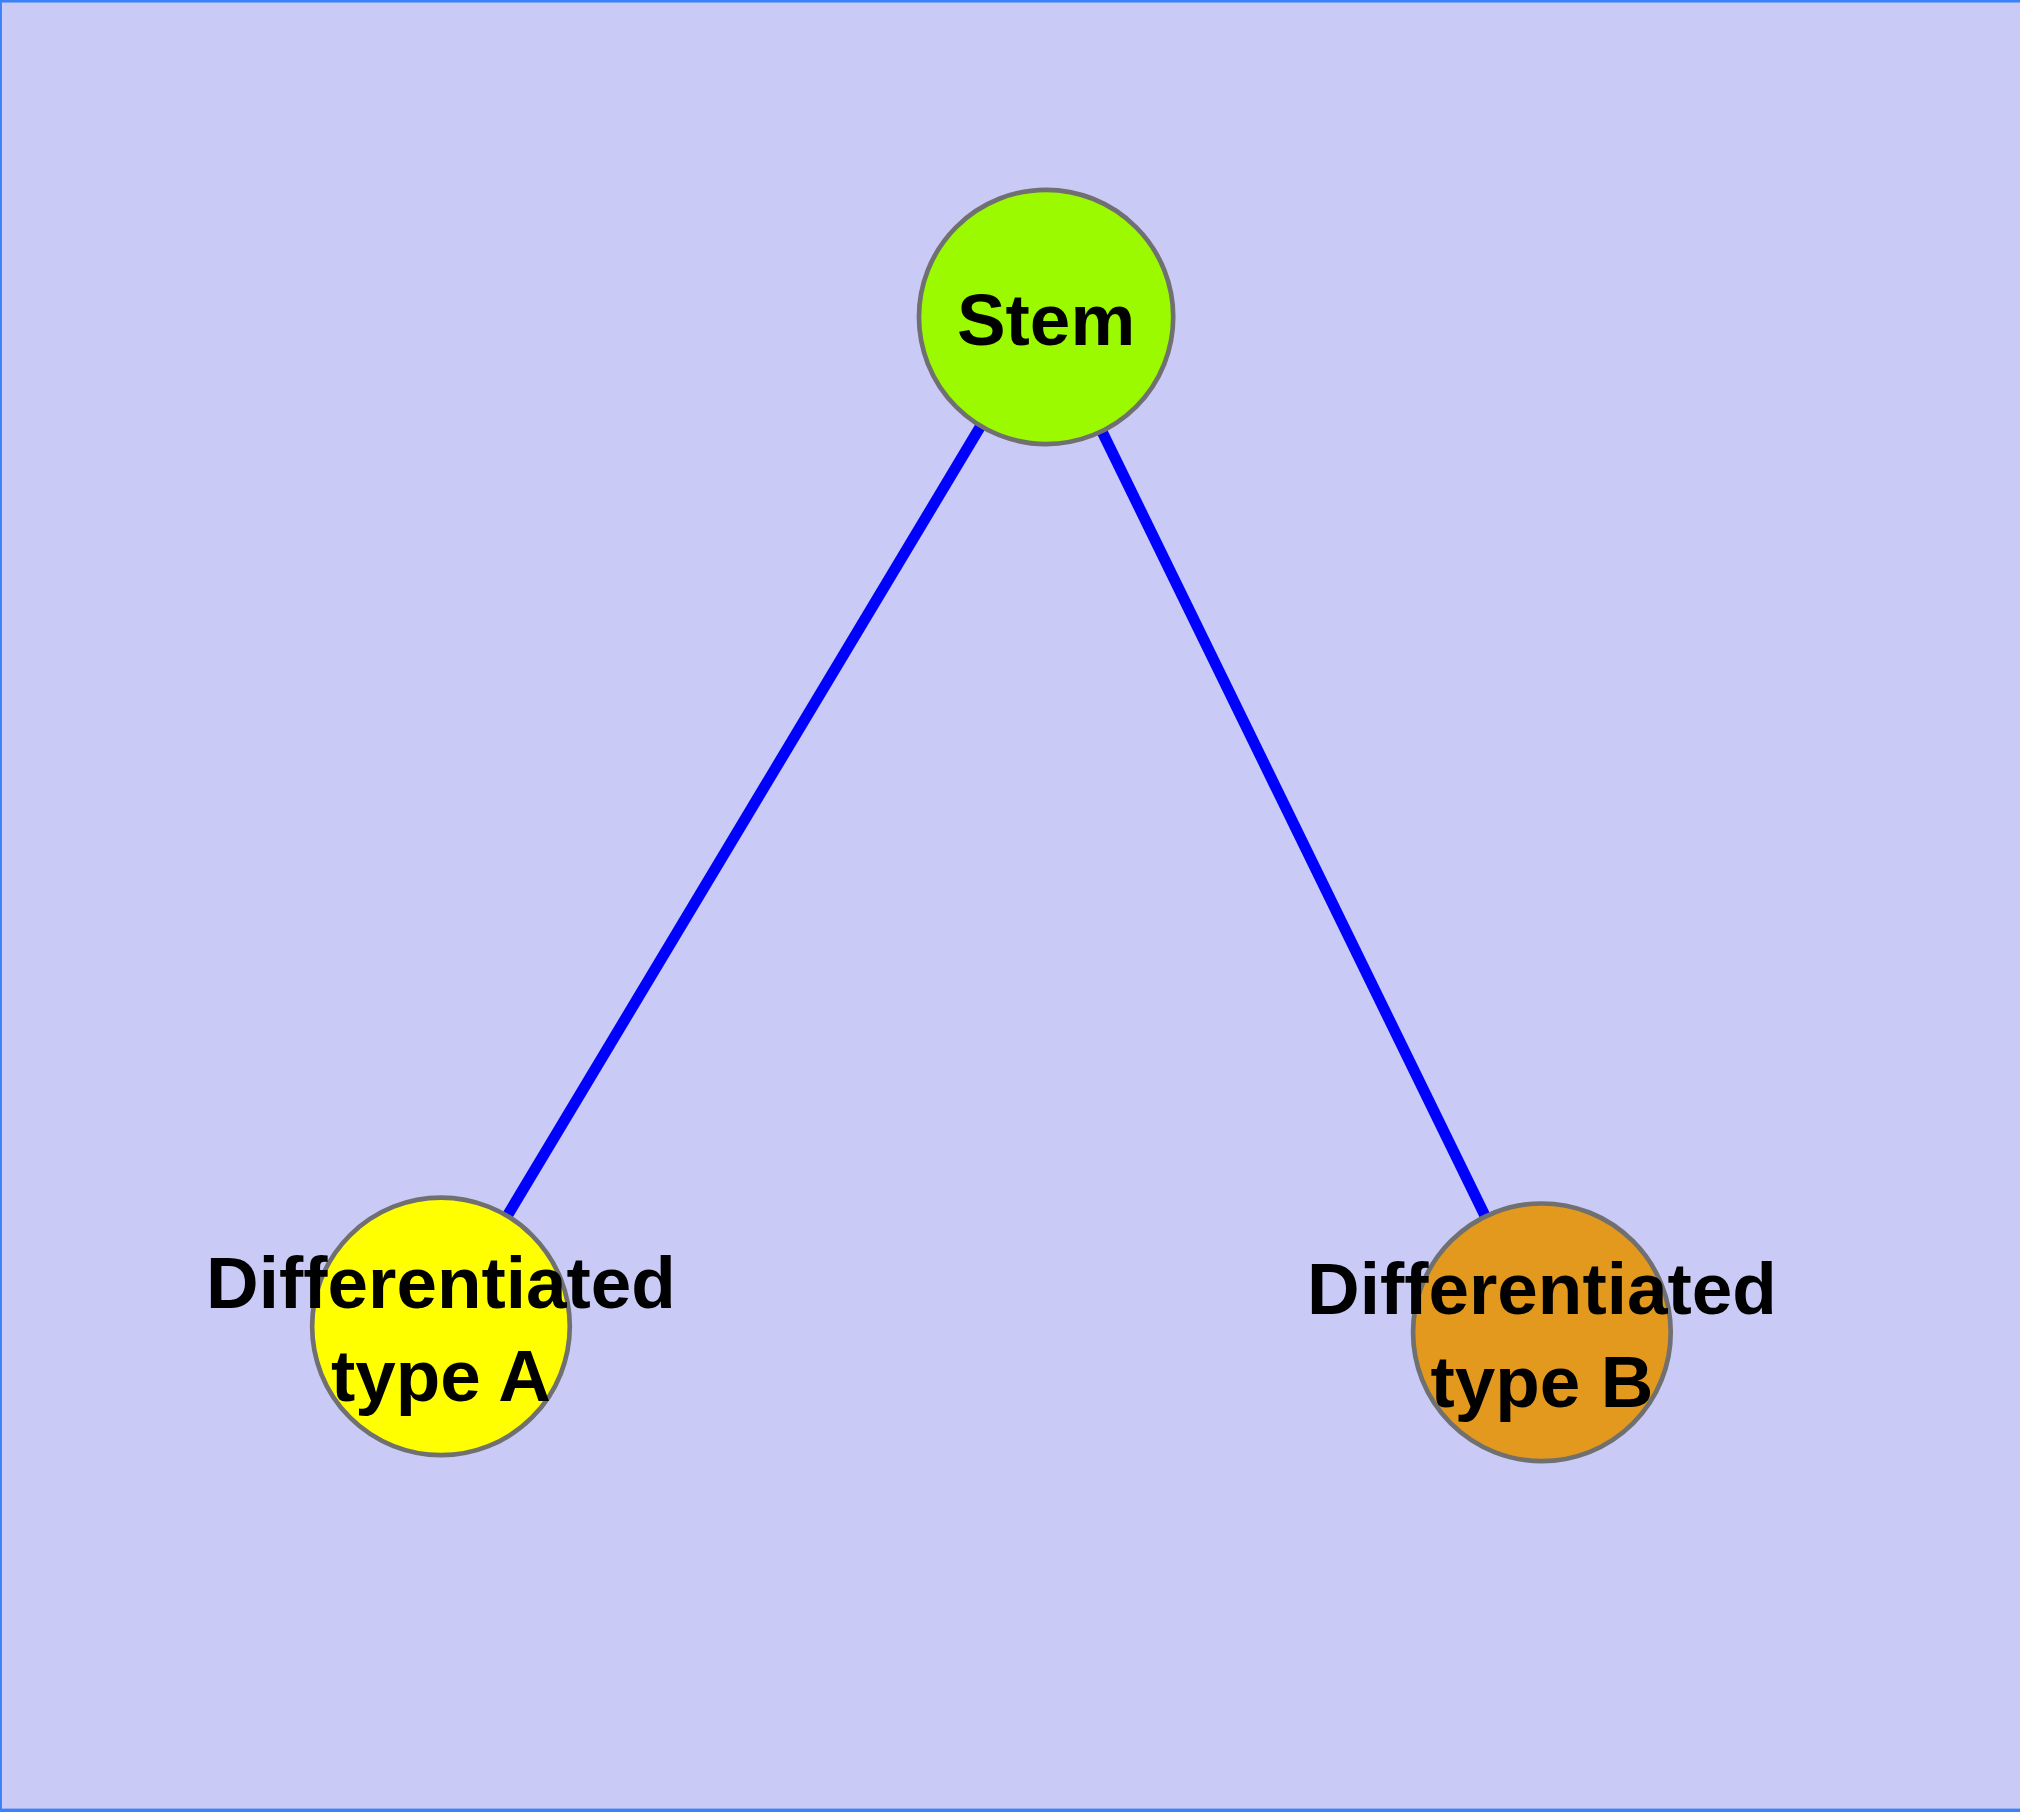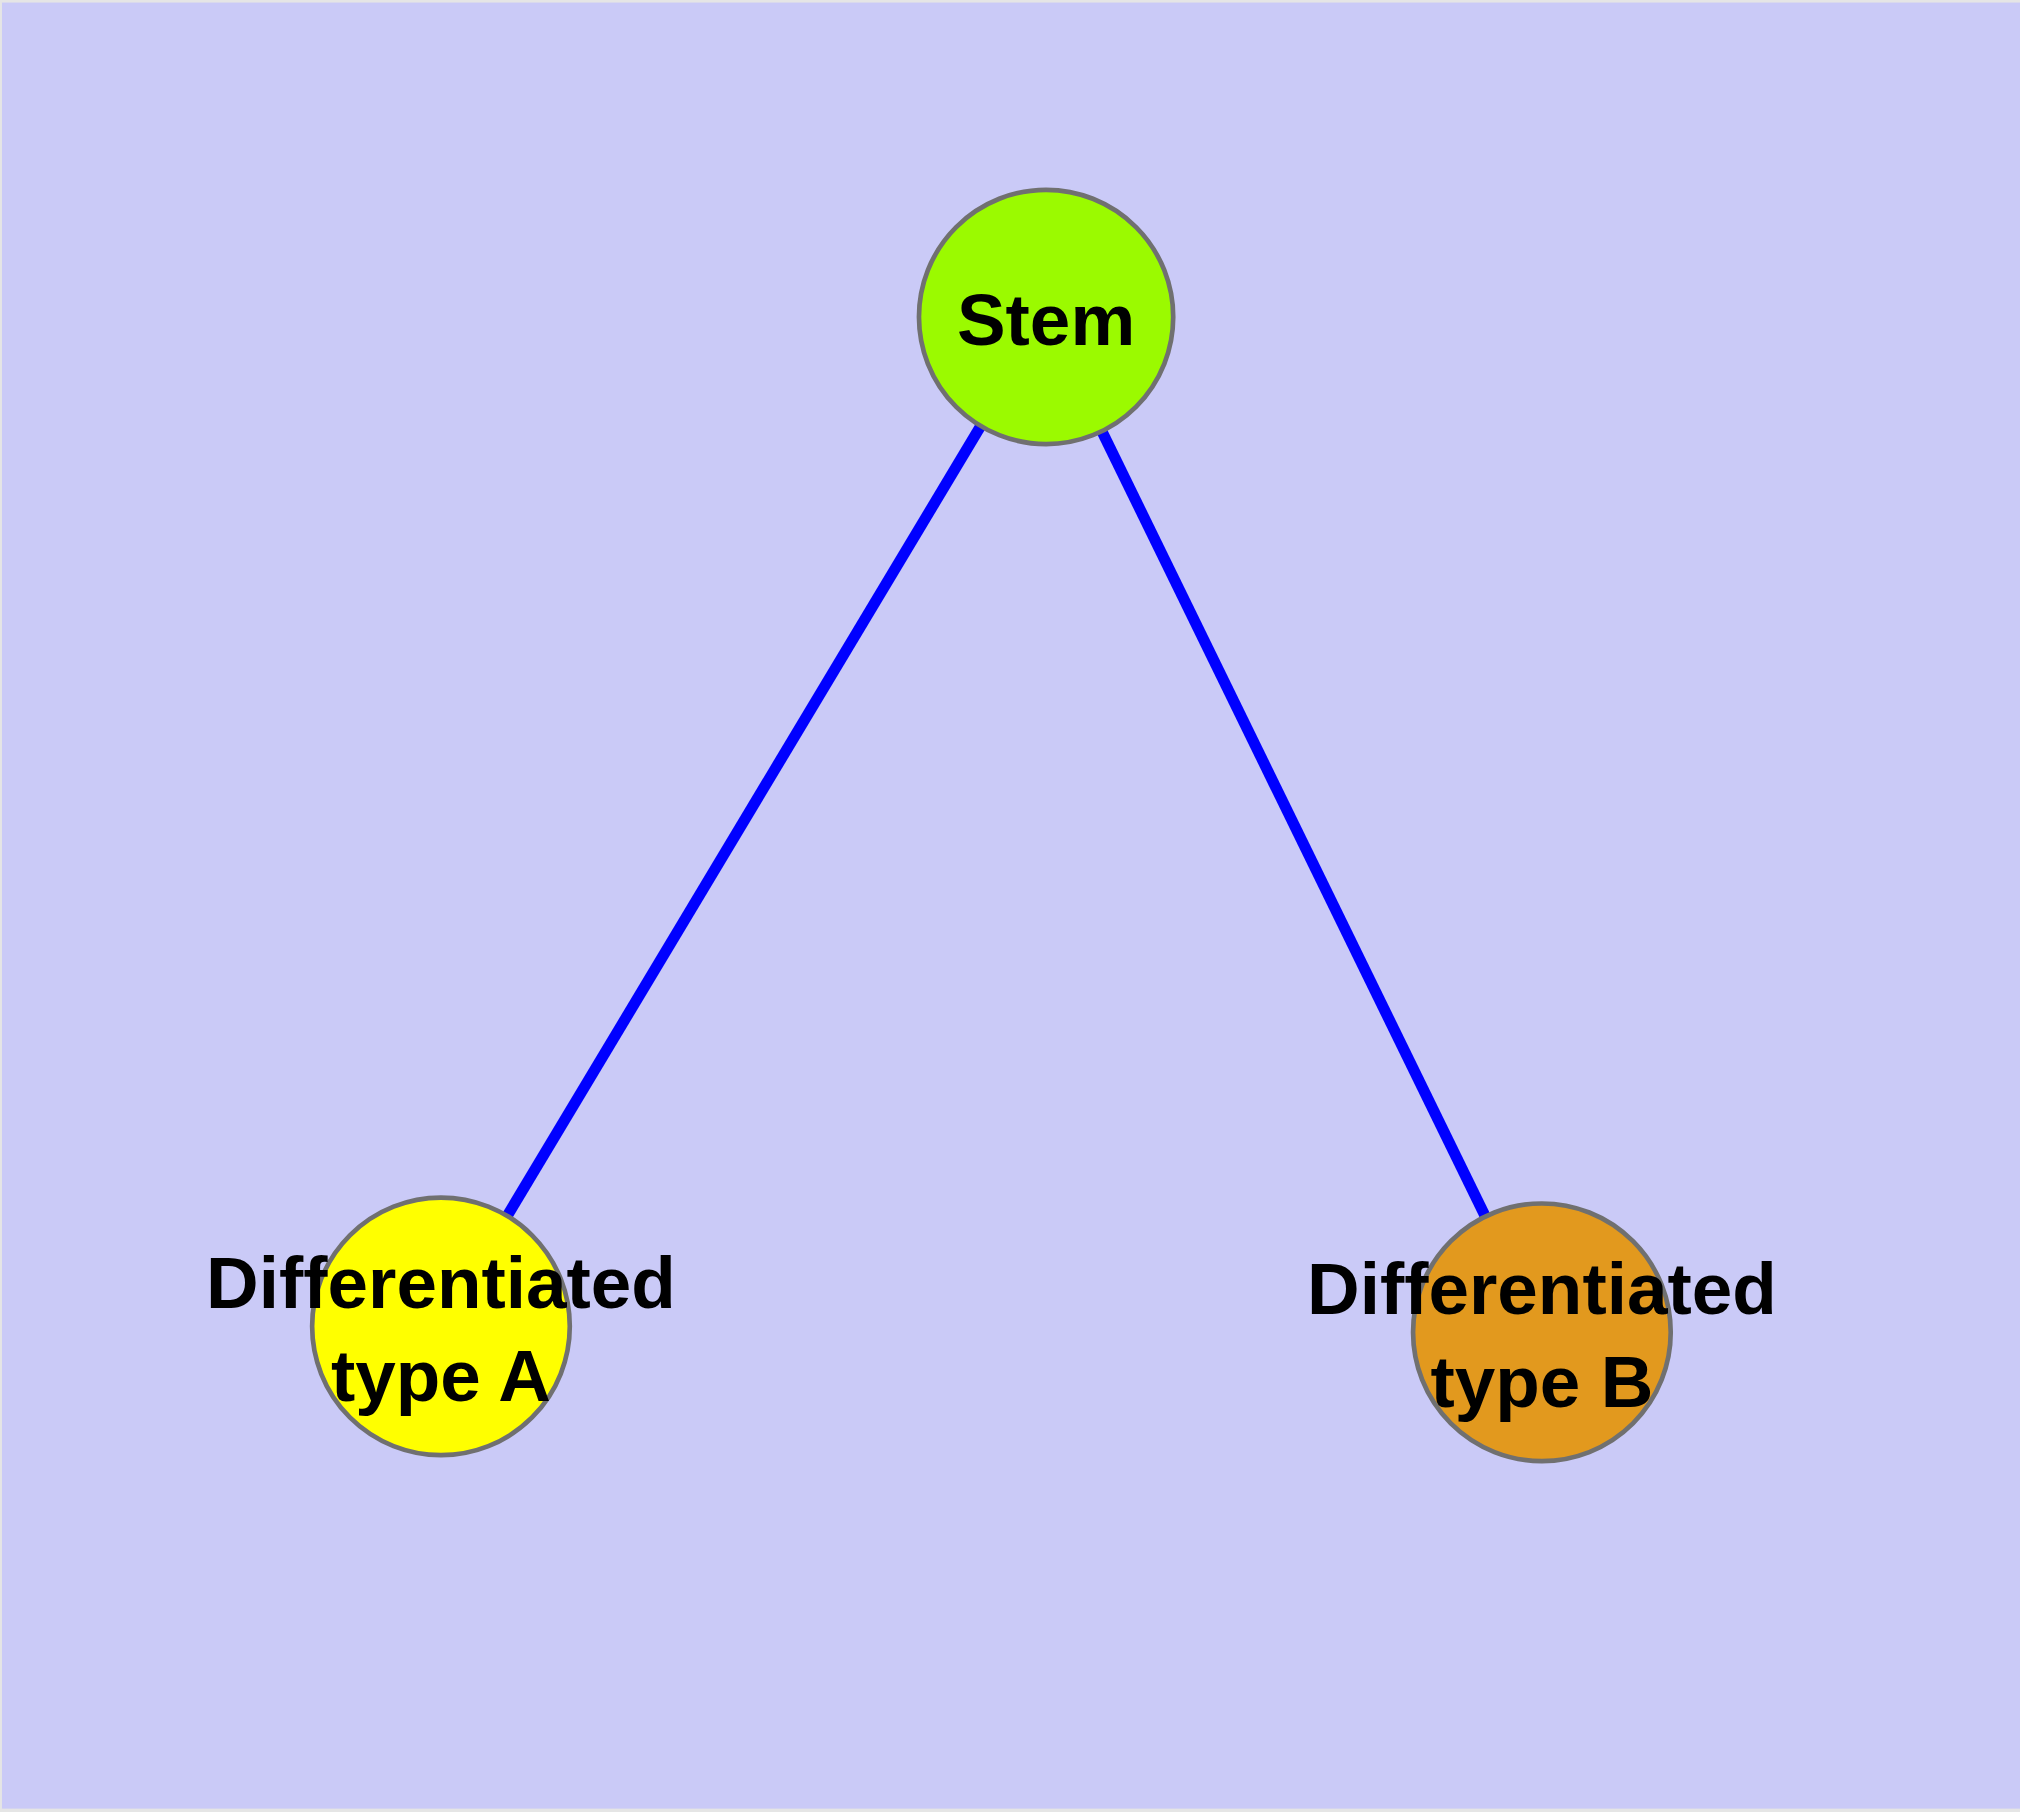--- a/index.html
+++ b/index.html
@@ -4,21 +4,21 @@
 <style>
   html, body {
     margin: 0;
     padding: 0;
     background: #ffffff;
   }
   .frame {
     position: relative;
     width: 2021px;
     height: 1812px;
-    background: #e5e5e5;
+    background: #3b82f6;
     overflow: hidden;
   }
   svg.graph {
     display: block;
     width: 2021px;
     height: 1812px;
   }
   svg.graph text {
     font-family: "Liberation Sans", sans-serif;
     font-weight: bold;

